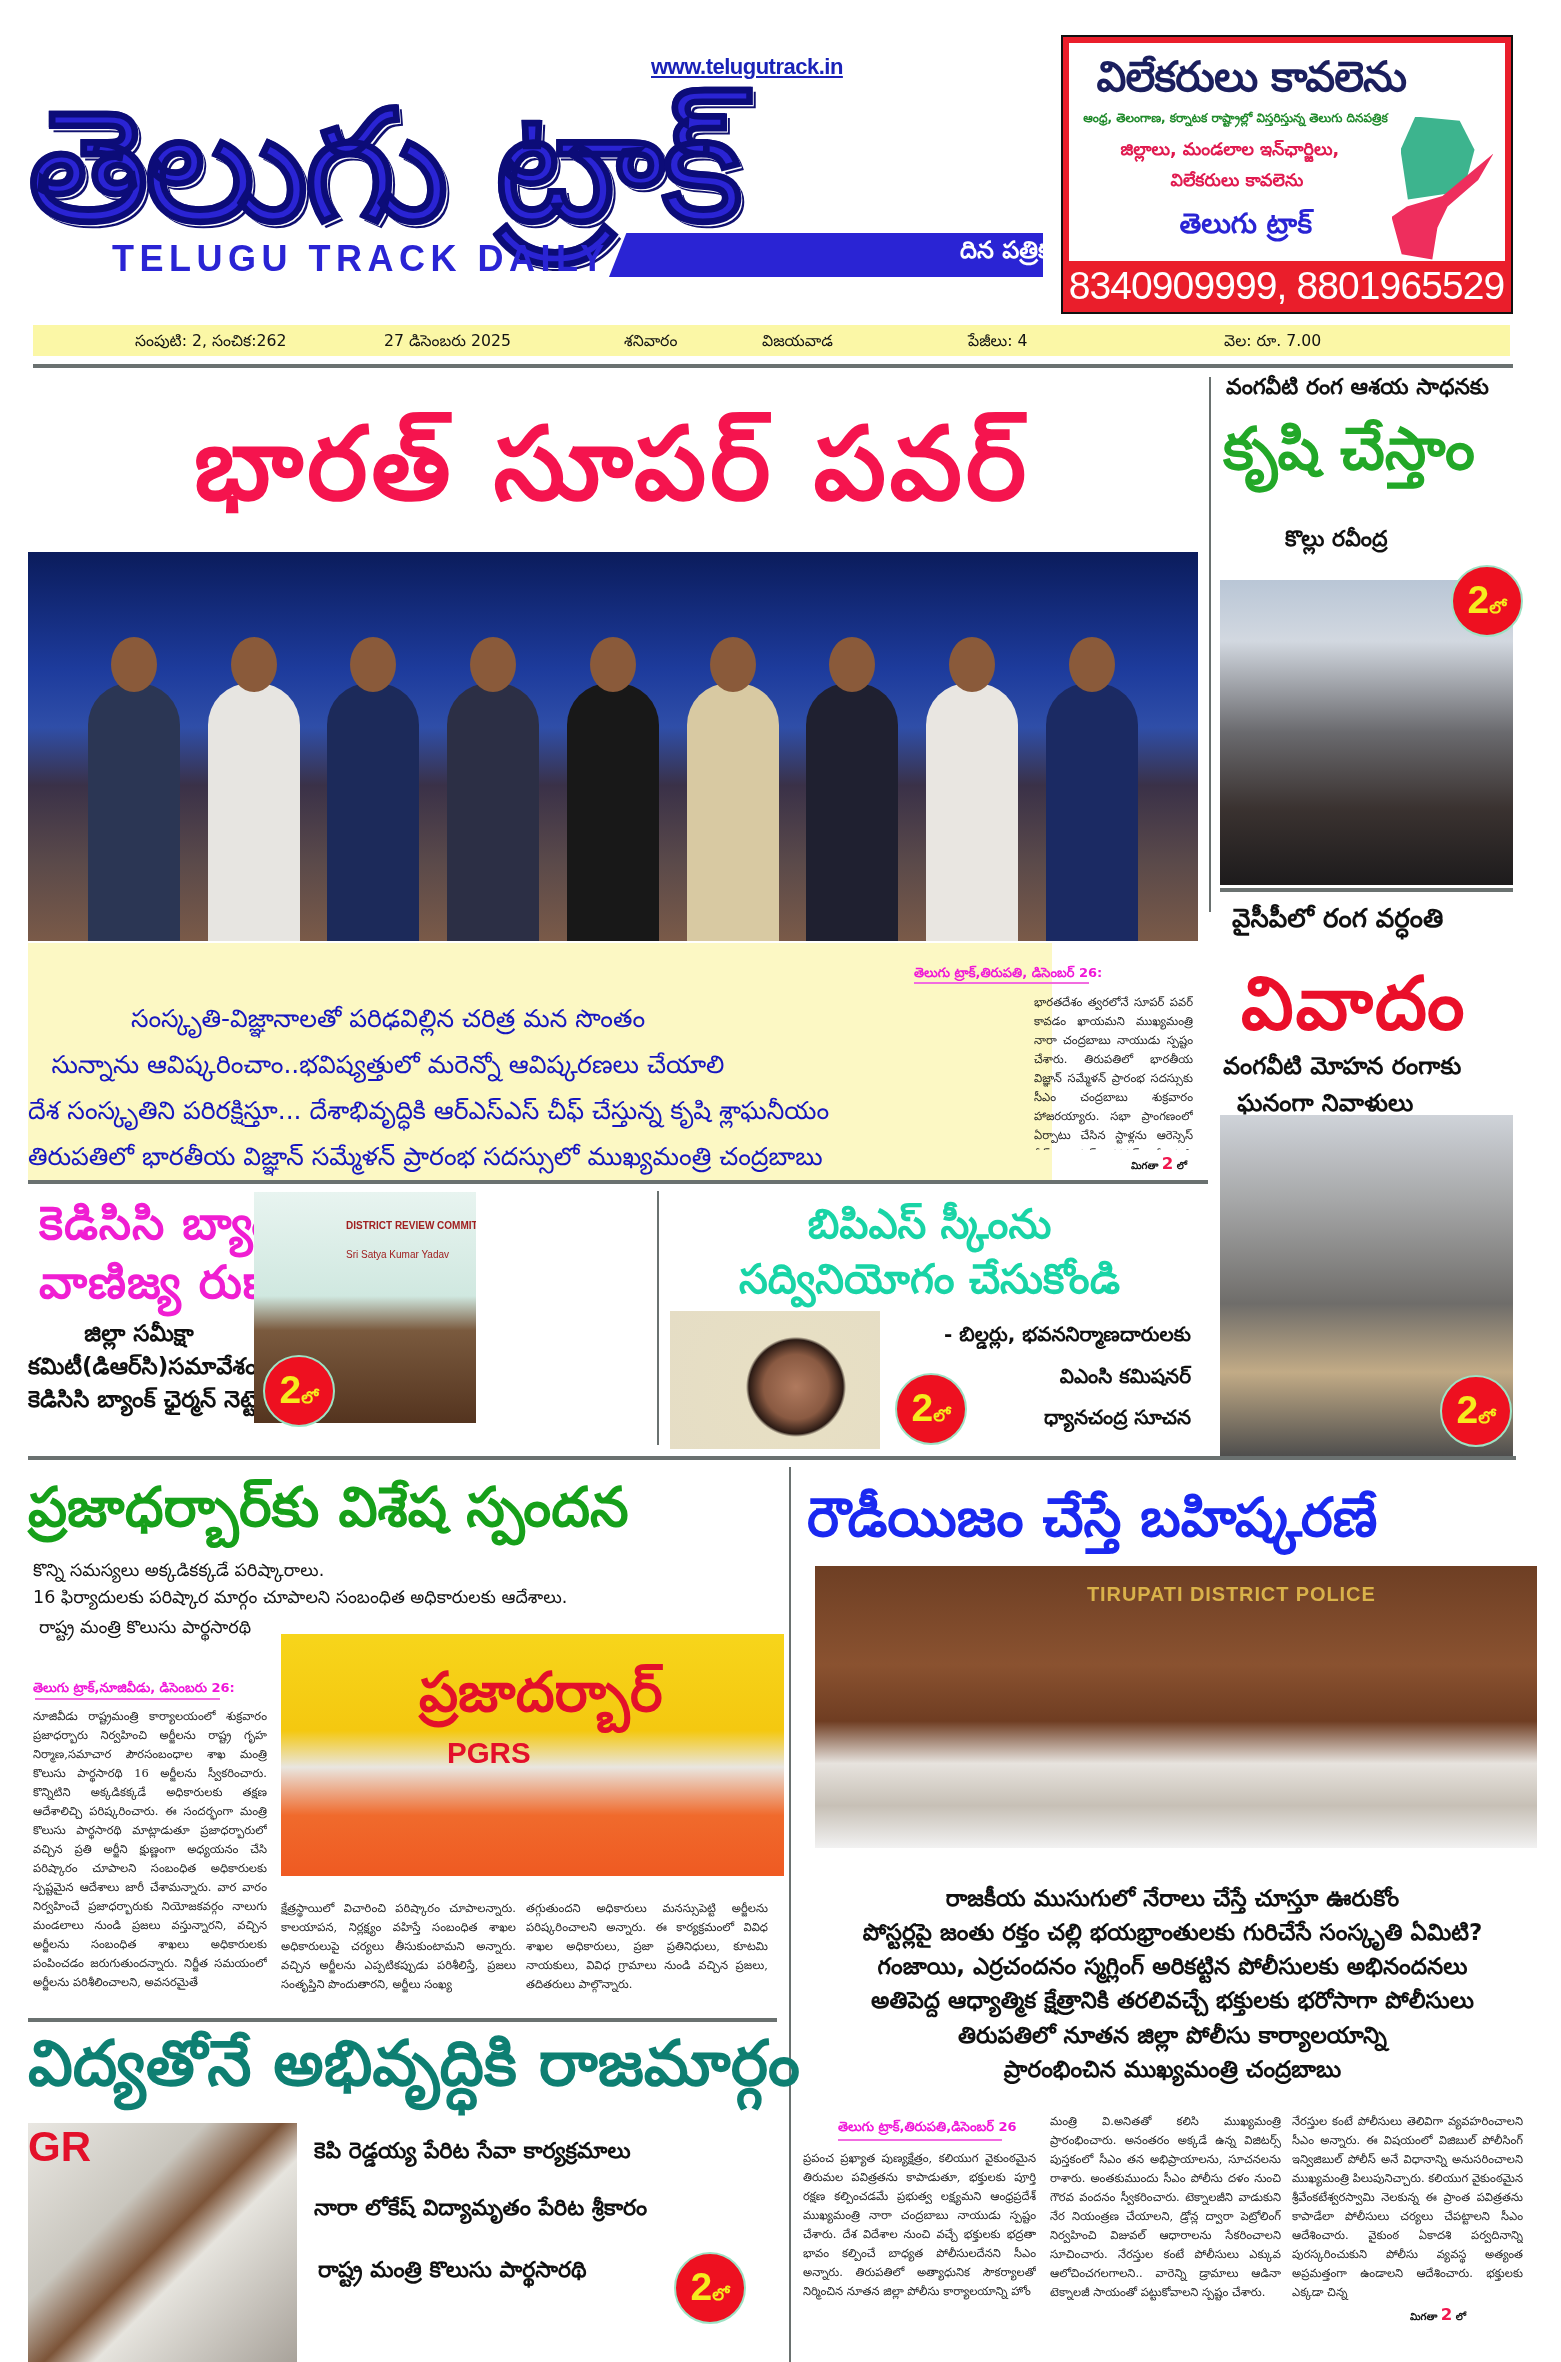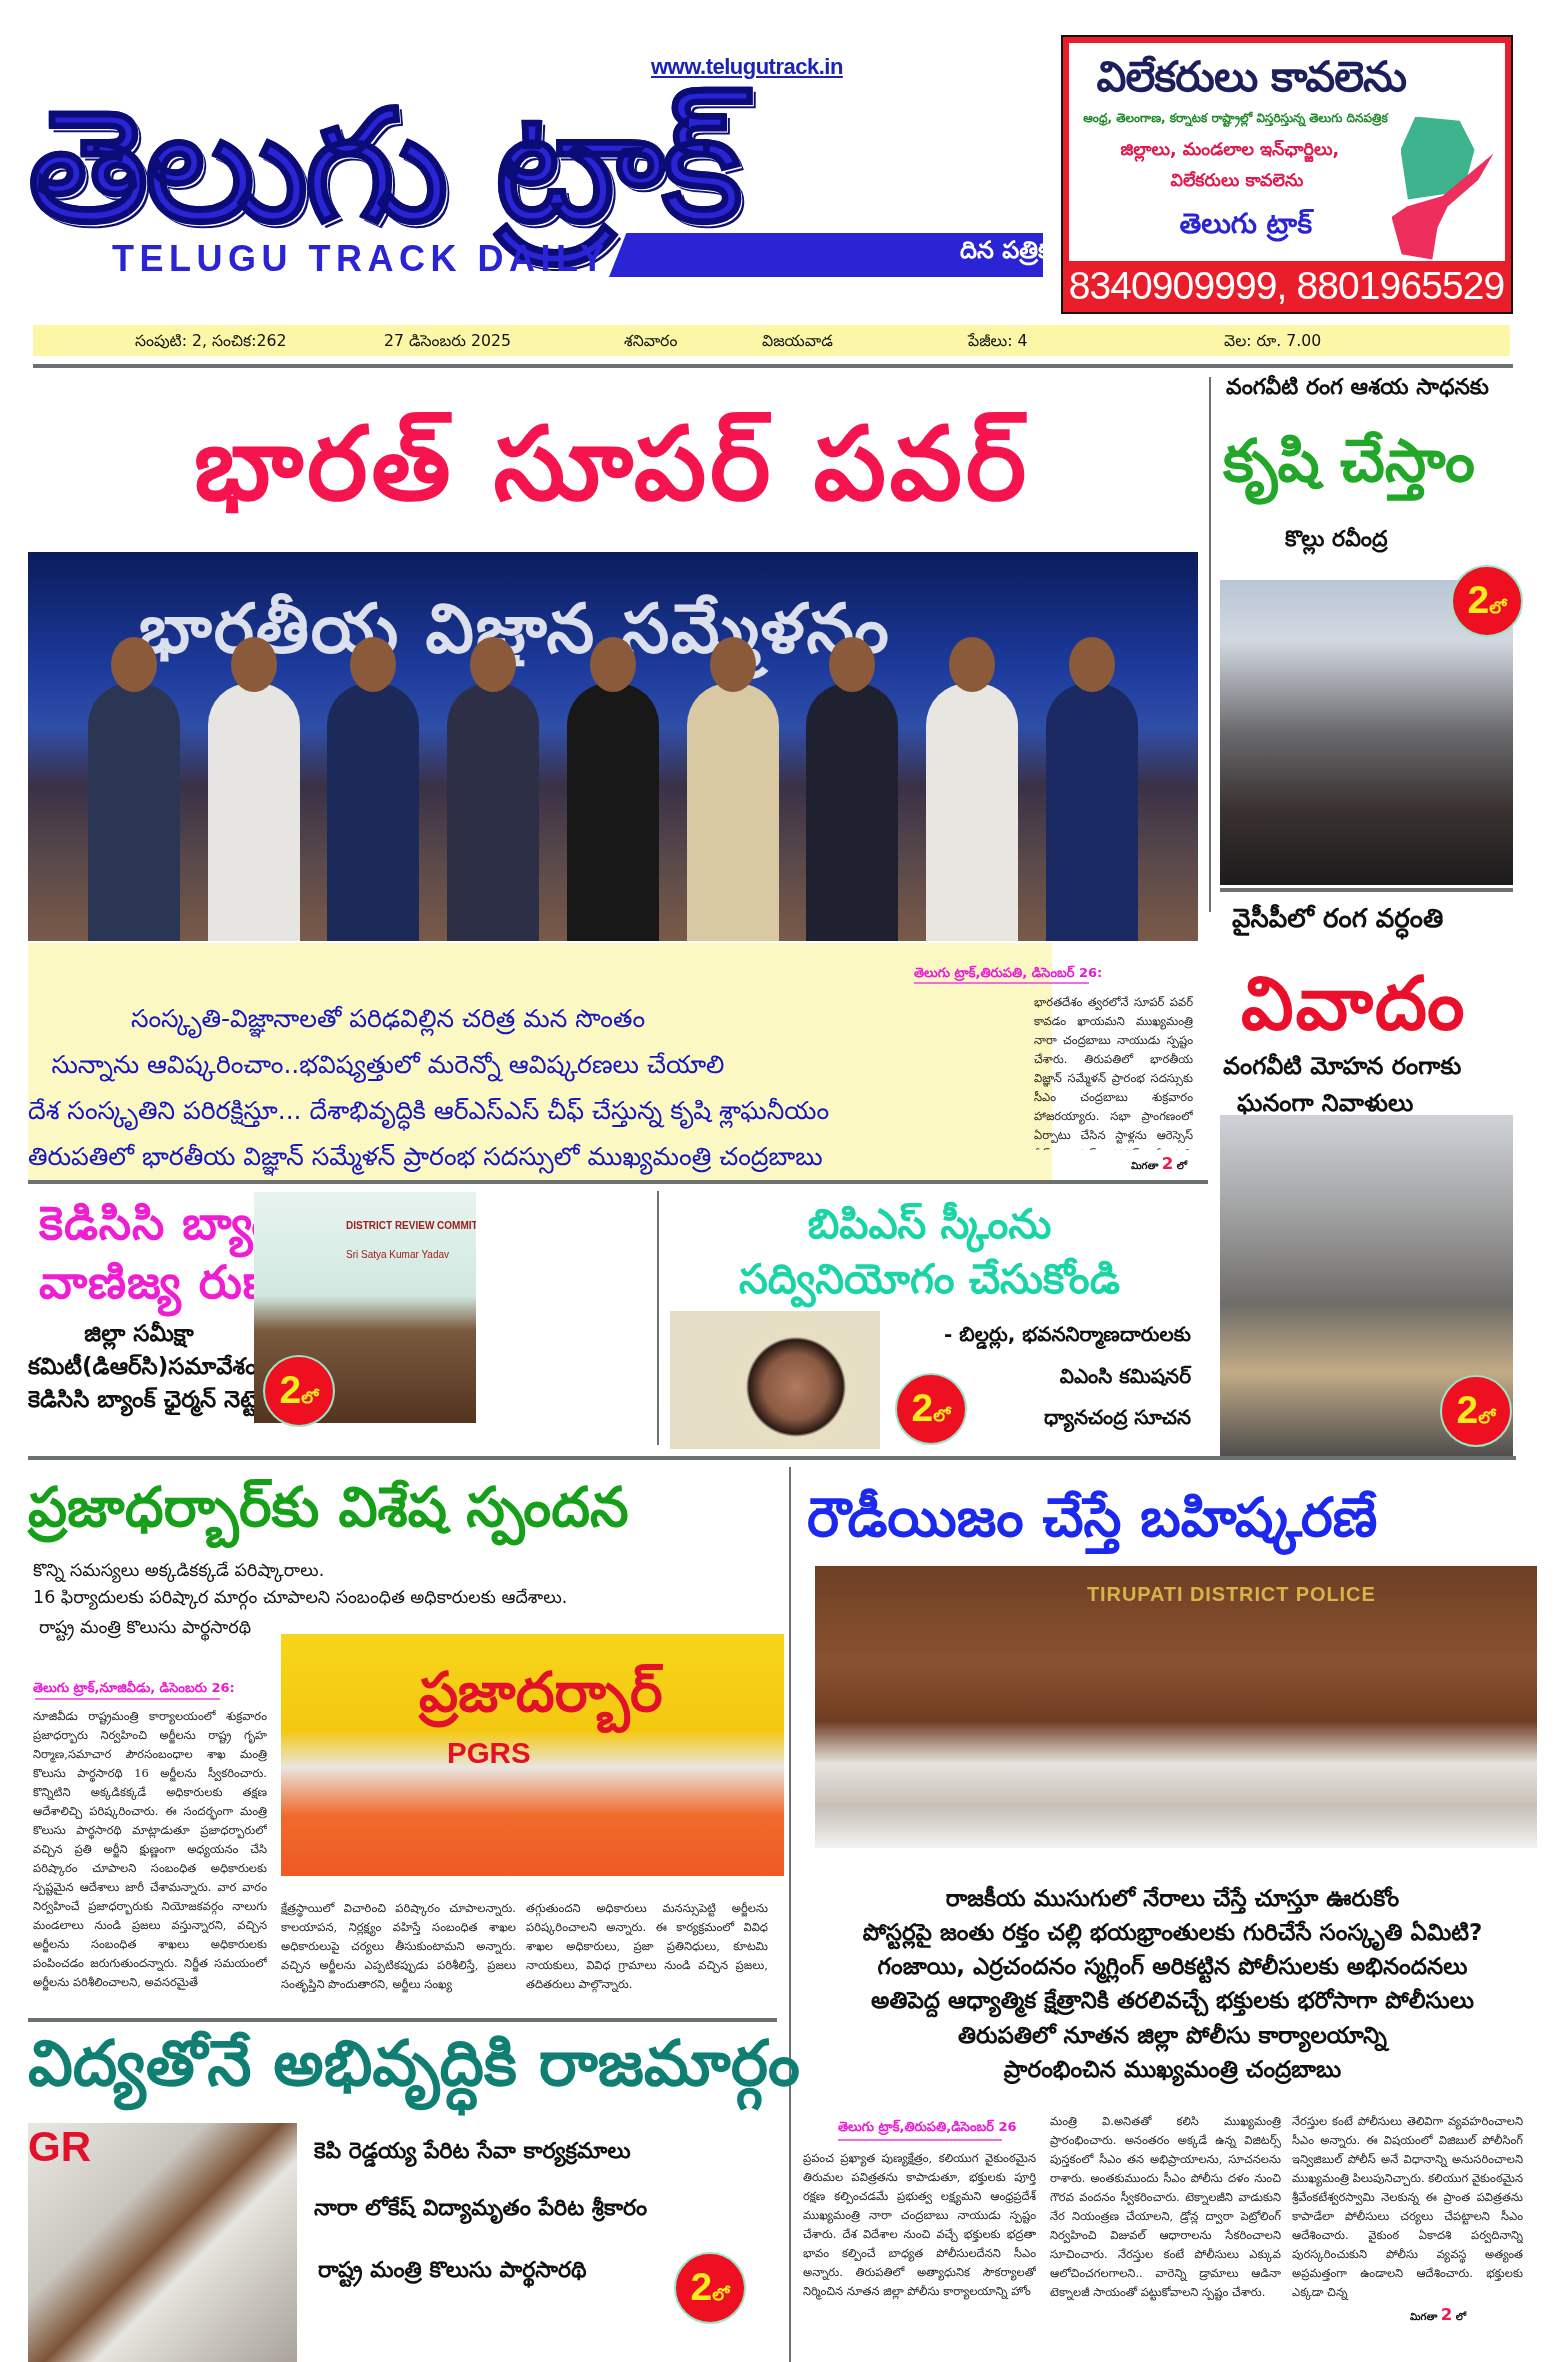--- a/index.html
+++ b/index.html
@@ -127,21 +127,20 @@
   <span style="left:729px">విజయవాడ</span>
   <span style="left:935px">పేజీలు: 4</span>
   <span style="left:1191px">వెల: రూ. 7.00</span>
 </div>
 <div class="abs rule" style="left:33px; top:364px; width:1480px;"></div>
 
 <div class="abs lead-head">భారత్ సూపర్ పవర్</div>
 <div class="abs vrule" style="left:1209px; top:377px; height:535px;"></div>
 
 <div class="abs photo photo-lead">
-  <div class="banner">భారతీయ విజ్ఞాన సమ్మేళనం</div>
   <div class="people">
     <div class="person" style="background:#2b3654"></div>
     <div class="person" style="background:#e7e5e1"></div>
     <div class="person" style="background:#1c2a5a"></div>
     <div class="person" style="background:#2c2f45"></div>
     <div class="person" style="background:#181818"></div>
     <div class="person" style="background:#d8c9a2"></div>
     <div class="person" style="background:#1f2030"></div>
     <div class="person" style="background:#e9e6e1"></div>
     <div class="person" style="background:#1b2a63"></div>
@@ -159,21 +158,21 @@
 <div class="abs dateline-rule" style="left:914px; top:982px; width:175px;"></div>
 
 <div class="abs body-text" style="left:1034px; top:993px; width:159px; height:157px; overflow:hidden;">భారతదేశం త్వరలోనే సూపర్ పవర్ కావడం ఖాయమని ముఖ్యమంత్రి నారా చంద్రబాబు నాయుడు స్పష్టం చేశారు. తిరుపతిలో భారతీయ విజ్ఞాన్ సమ్మేళన్ ప్రారంభ సదస్సుకు సీఎం చంద్రబాబు శుక్రవారం హాజరయ్యారు. సభా ప్రాంగణంలో ఏర్పాటు చేసిన స్టాళ్లను ఆరెస్సెస్ చీఫ్ మోహన్ భగవత్ తో కలిసి సందర్శించారు. స్వదేశీ పరిజ్ఞానంతో రూపొందించిన వివిధ యుద్ధ పరికరాల నమూనాలను సీఎం చంద్రబాబు ఆసక్తిగా తిలకించారు. అనంతరం జ్యోతి ప్రజ్వలన చేసి సీఎం సభను ప్రారంభించారు. ఈ సందర్భంగా ముఖ్యమంత్రి చంద్రబాబు మాట్లాడుతూ..."సంస్కృతి, సంప్రదాయాలను నిలబెడుతూ.. దేశాభివృద్ధి కోసం ఆరెస్సెస్ చీఫ్ మోహన్ భగవత్ కృషి చేస్తున్నారు. మన దేశం, భారతీయత గురించి చర్చించుకోవడానికి భారతీయ విజ్ఞాన్ సమ్మేళన్ మంచి వేదిక. ప్రాచీన</div>
 <div class="abs contd" style="left:1131px; top:1154px;">
   <span>మిగతా</span>
   <b>2</b>
   <span>లో</span>
 </div>
 
 <div class="abs r-kicker" style="left:1226px; top:374px;">వంగవీటి రంగ ఆశయ సాధనకు</div>
-<div class="abs r-big-green" style="left:1223px; top:426px;">కృషి చేస్తాం</div>
+<div class="abs r-big-green" style="left:1223px; top:414px;">కృషి చేస్తాం</div>
 <div class="abs r-sub" style="left:1285px; top:526px; font-size:22px;">కొల్లు రవీంద్ర</div>
 <div class="abs photo photo-rally"></div>
 <div class="abs badge" style="left:1451px; top:565px;">
   <span>2</span><small>లో</small>
 </div>
 <div class="abs rule" style="left:1220px; top:888px; width:293px;"></div>
 
 <div class="abs r-kicker" style="left:1232px; top:903px; font-size:26px;">వైసీపీలో రంగ వర్ధంతి</div>
 <div class="abs r-big-red" style="left:1241px; top:960px;">వివాదం</div>
 <div class="abs r-sub" style="left:1223px; top:1052px;">వంగవీటి మోహన రంగాకు</div>

